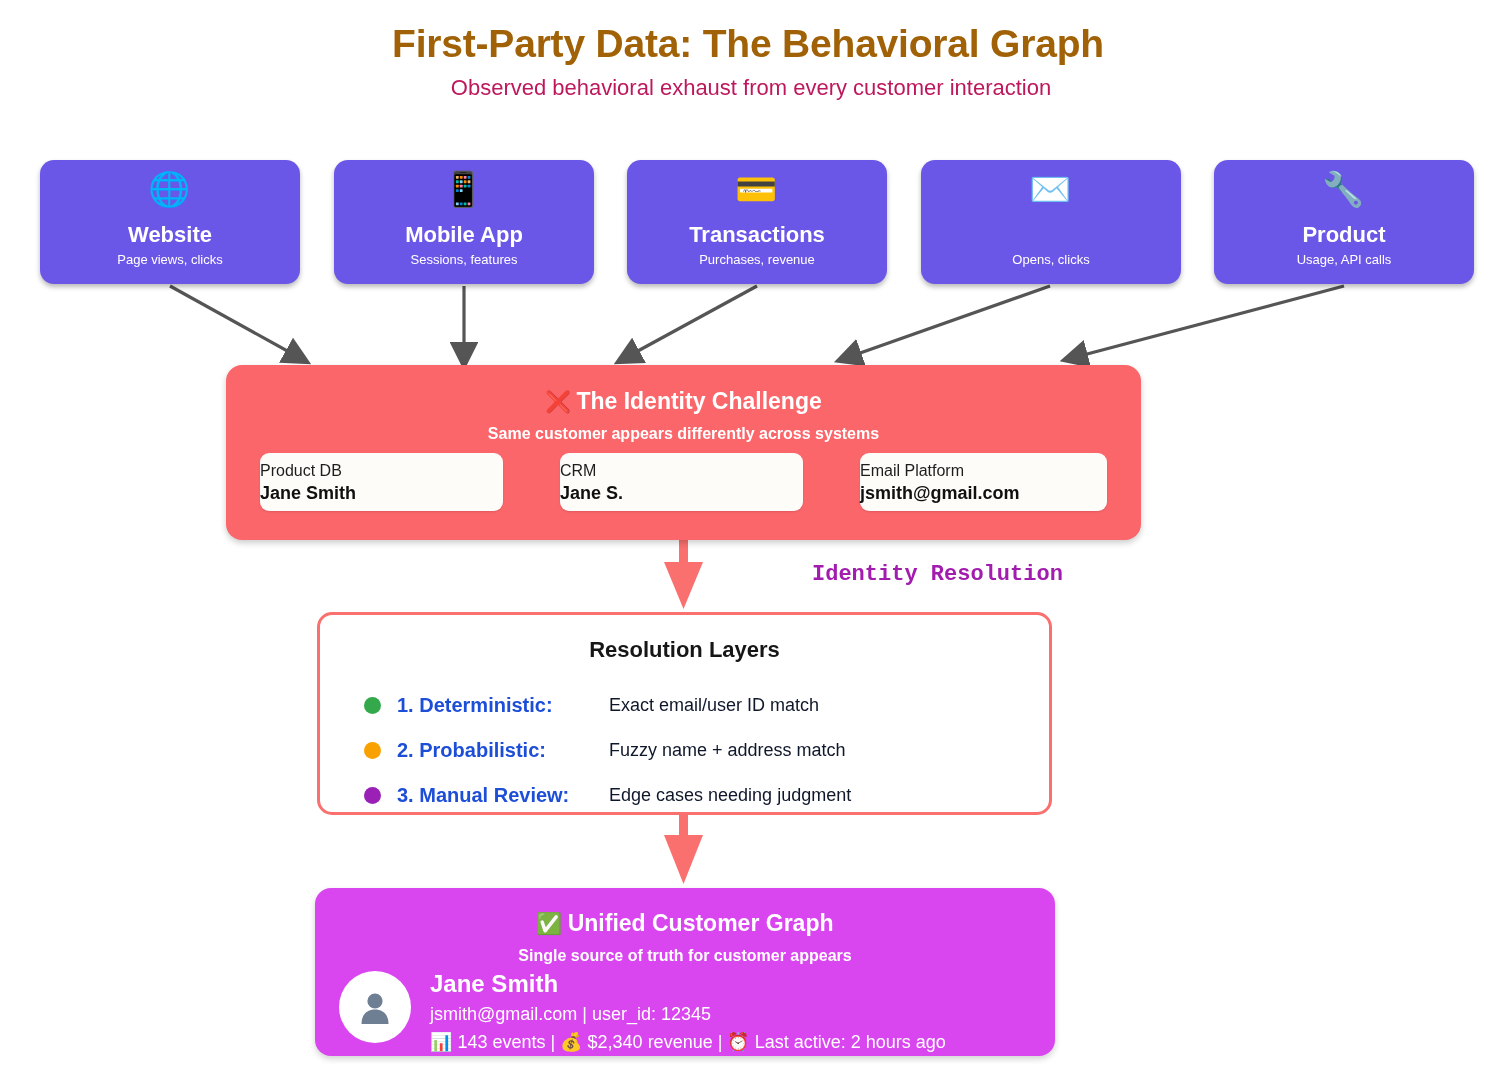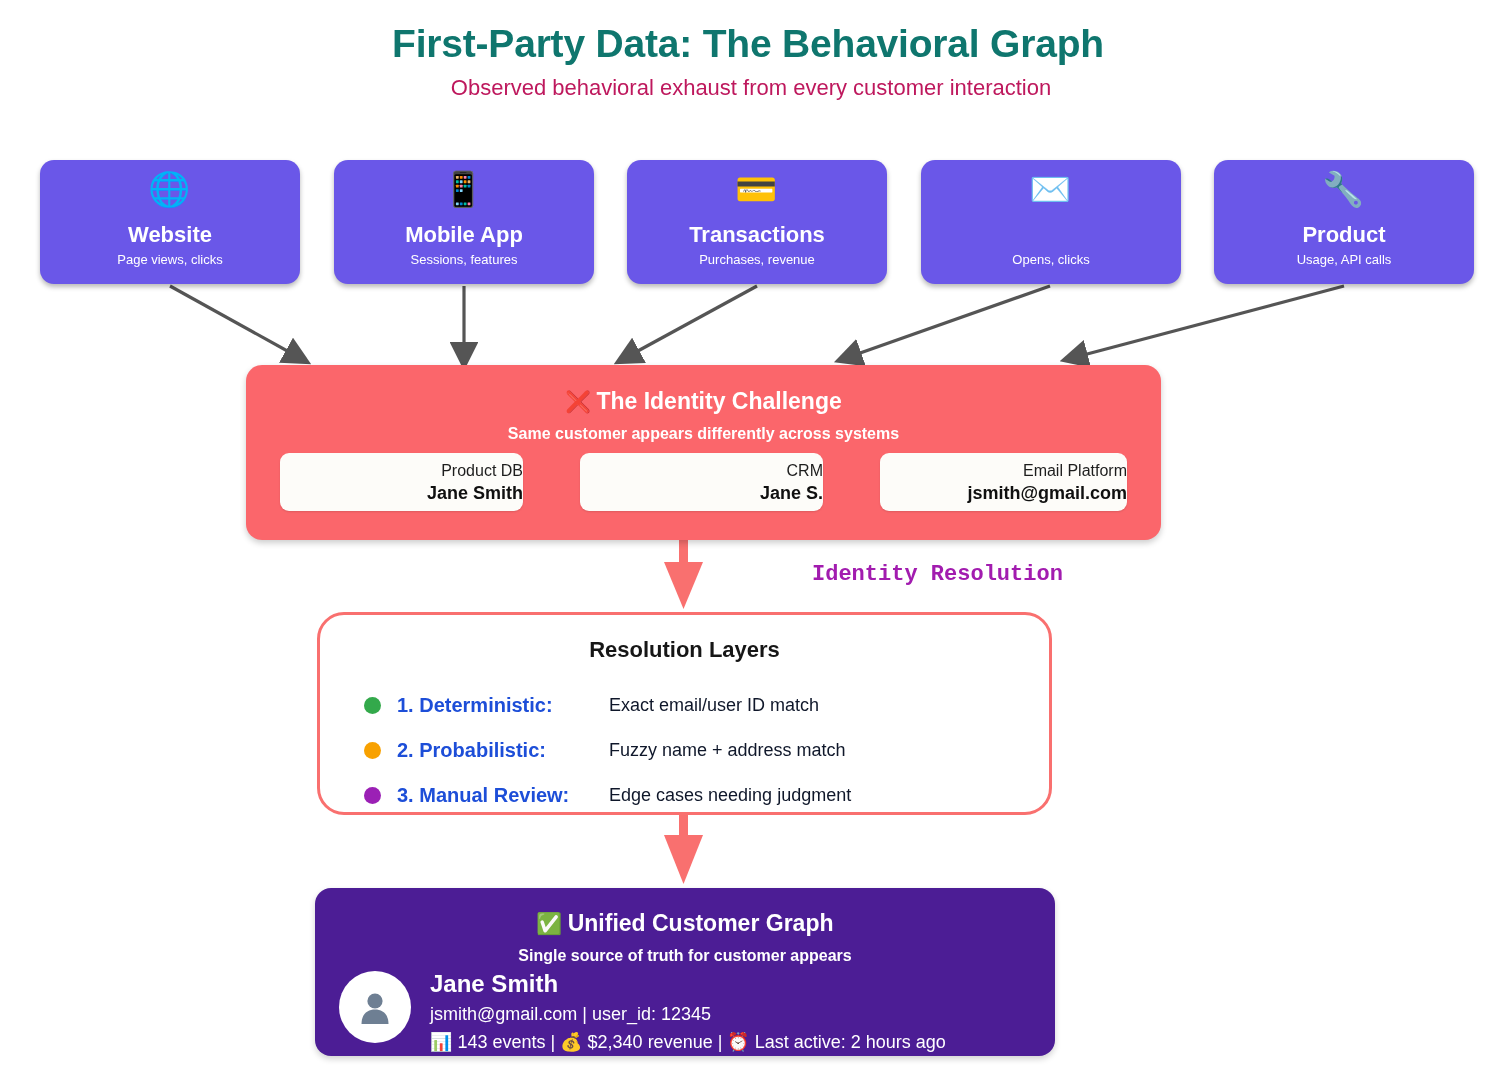--- a/index.html
+++ b/index.html
@@ -18,21 +18,21 @@
   }
 
   
   #title {
     position: absolute;
     left: 0; top: 22px;
     width: 1496px;
     text-align: center;
     font-size: 39px;
     font-weight: bold;
-    color: #0f766e;
+    color: #a16207;
     letter-spacing: -0.2px;
   }
   #subtitle {
     position: absolute;
     left: 0; top: 75px;
     width: 1502px;
     text-align: center;
     font-size: 22px;
     color: #be185d;
   }
@@ -76,21 +76,20 @@
   }
 
   
   #challenge {
     position: absolute;
     left: 226px; top: 365px;
     width: 915px; height: 175px;
     background: #FB666B;
     border-radius: 16px;
     box-shadow: 0 3px 6px rgba(0,0,0,0.2);
-    margin-left: 20px;
   }
   #challenge-title {
     position: absolute;
     top: 23px; left: 0; width: 100%;
     text-align: center;
     color: #ffffff;
     font-size: 23px;
     font-weight: bold;
   }
   #challenge-title .x-mark { font-size: 21px; margin-right: 5px; }
@@ -107,21 +106,21 @@
     top: 88px; left: 34px;
     width: 847px;
     display: flex;
     justify-content: space-between;
     align-items: flex-start;
   }
   .idcard {
     background: #FDFCF9;
     border-radius: 9px;
     height: 58px;
-    text-align: right;
+    text-align: left;
     padding-top: 7px;
     box-shadow: 0 1px 2px rgba(0,0,0,0.12);
   }
   .idcard.c0 { width: 243px; }
   .idcard.c1 { width: 243px; }
   .idcard.c2 { width: 247px; }
   .idcard-sys {
     font-size: 16px;
     color: #1d1d1d;
     line-height: 21px;
@@ -143,21 +142,21 @@
     font-family: Liberation Mono, monospace;
   }
 
   
   #layers {
     position: absolute;
     left: 317px; top: 612px;
     width: 735px; height: 203px;
     background: #ffffff;
     border: 3px solid #F9706F;
-    border-radius: 27px;
+    border-radius: 15px;
   }
   #layers-title {
     position: absolute;
     top: 22px; left: 0; width: 100%;
     text-align: center;
     font-size: 22px;
     font-weight: bold;
     color: #161616;
   }
   #layers-list {
@@ -186,21 +185,21 @@
   .layer-desc {
     font-size: 18px;
     color: #0f172a;
   }
 
   
   #unified {
     position: absolute;
     left: 315px; top: 888px;
     width: 740px; height: 168px;
-    background: #4c1d95;
+    background: #d946ef;
     border-radius: 16px;
     box-shadow: 0 3px 6px rgba(0,0,0,0.18);
   }
   #unified-title {
     position: absolute;
     top: 22px; left: 0; width: 100%;
     text-align: center;
     color: #ffffff;
     font-size: 23px;
     font-weight: bold;

